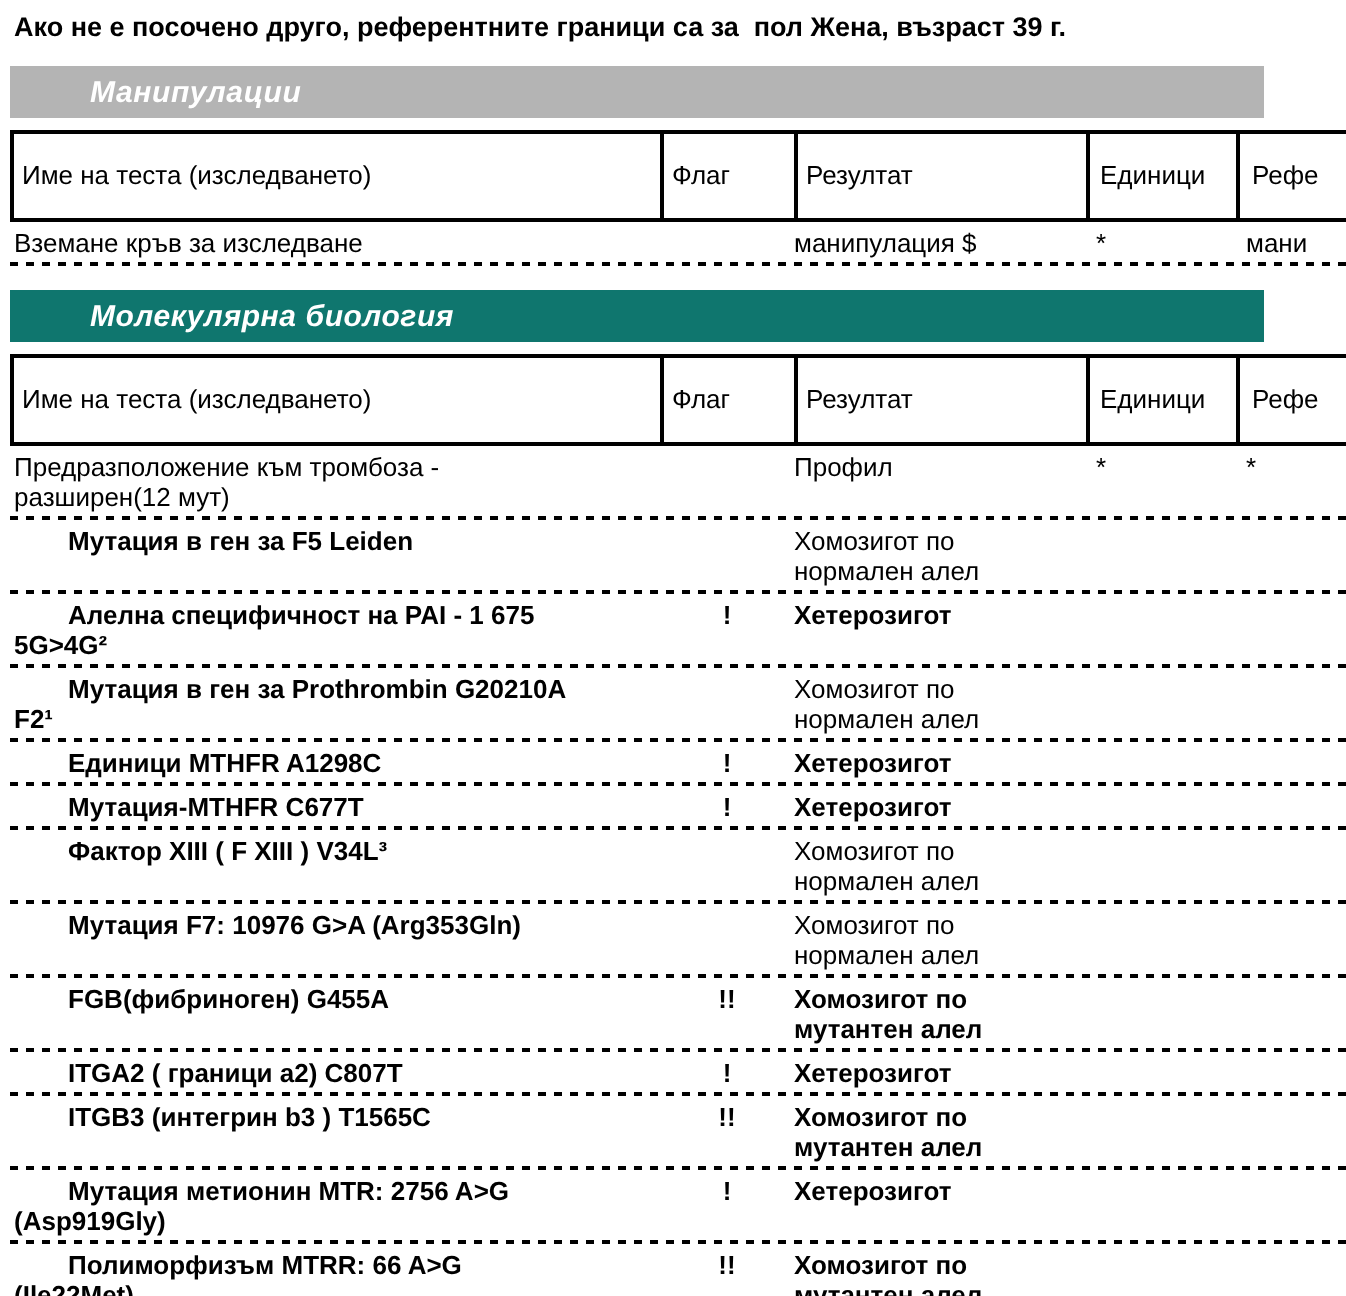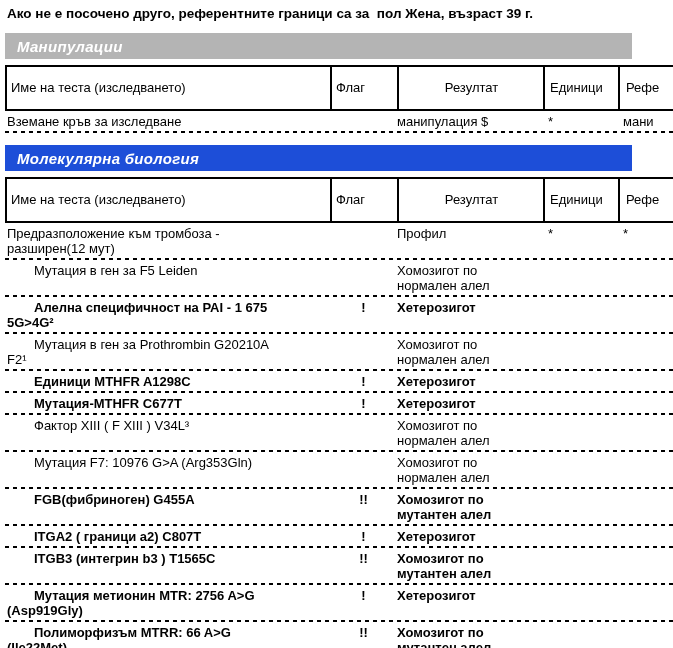--- a/index.html
+++ b/index.html
@@ -36,56 +36,57 @@
     align-items: center;
     margin-bottom: 6px;
   }
   .bar-text {
     color: #fff;
     font-weight: bold;
     font-style: italic;
     font-size: 15px;
     padding-left: 12px;
     letter-spacing: 0.3px;
+    margin-left: 28px;
   }
   .grid {
     display: grid;
     grid-template-columns: 325px 67px 146px 75px 145px;
   }
   .hrow {
     border-top: 2px solid #000;
     border-bottom: 2px solid #000;
   }
   .hcell {
     border-left: 2px solid #000;
     line-height: 18px;
     padding: 12px 4px;
     white-space: nowrap;
     overflow: hidden;
   }
   .hcell.c-name   { padding-left: 4px; }
-  .hcell.c-result { text-align: center; padding-right: 3px; }
+  .hcell.c-result { text-align: left; padding-right: 3px; }
   .hcell.c-units  { padding-left: 5px; }
   .hcell.c-ref    { padding-left: 6px; }
   .row {
     position: relative;
     padding: 3px 0 4px 0;
   }
   .row::after {
     content: "";
     position: absolute;
     left: 0;
     bottom: 0;
     width: 100%;
     height: 2px;
     background: repeating-linear-gradient(90deg, #000 0 4px, transparent 4px 8px);
   }
   .cell { line-height: 15px; white-space: pre-line; }
   .cell.c-name   { padding-left: 2px; padding-right: 8px; }
-  .row.indent .cell.c-name { text-indent: 27px; }
+  .row.indent .cell.c-name { text-indent: 27px; font-weight: bold; }
   .cell.c-flag   { text-align: center; font-weight: bold; }
   .cell.c-result { text-align: left; padding-right: 4px; }
   .cell.c-units  { padding-left: 5px; }
   .cell.c-ref    { padding-left: 5px; }
   .row.bold .cell.c-name,
   .row.bold .cell.c-result { font-weight: bold; }
 </style>
 </head>
 <body>
 
@@ -108,21 +109,21 @@
     <div class="cell c-name">Вземане кръв за изследване</div>
     <div class="cell c-flag"></div>
     <div class="cell c-result">манипулация $</div>
     <div class="cell c-units">*</div>
     <div class="cell c-ref">мани</div>
   </div>
 </div>
   </section>
 
   <section class="section">
-    <div class="bar" style="background: #1d4ed8; text-align: center;">
+    <div class="bar" style="background: #0f766e; text-align: center;">
       <span class="bar-text" style="color: rgb(255, 255, 255);">Молекулярна биология</span>
     </div>
     <div class="grid hrow">
       <div class="hcell c-name">Име на теста (изследването)</div>
       <div class="hcell c-flag">Флаг</div>
       <div class="hcell c-result">Резултат</div>
       <div class="hcell c-units">Единици</div>
       <div class="hcell c-ref">Рефе</div>
     </div>
     <div class="rows">

